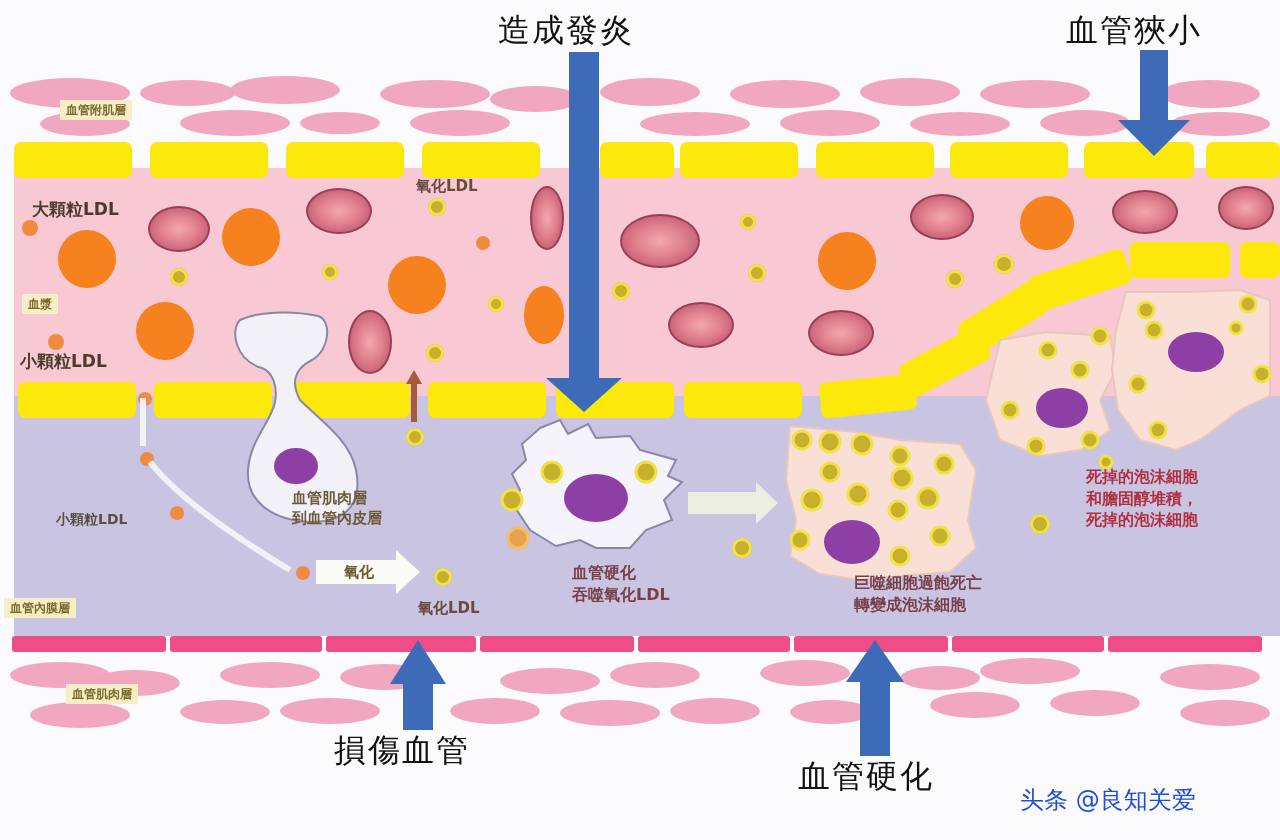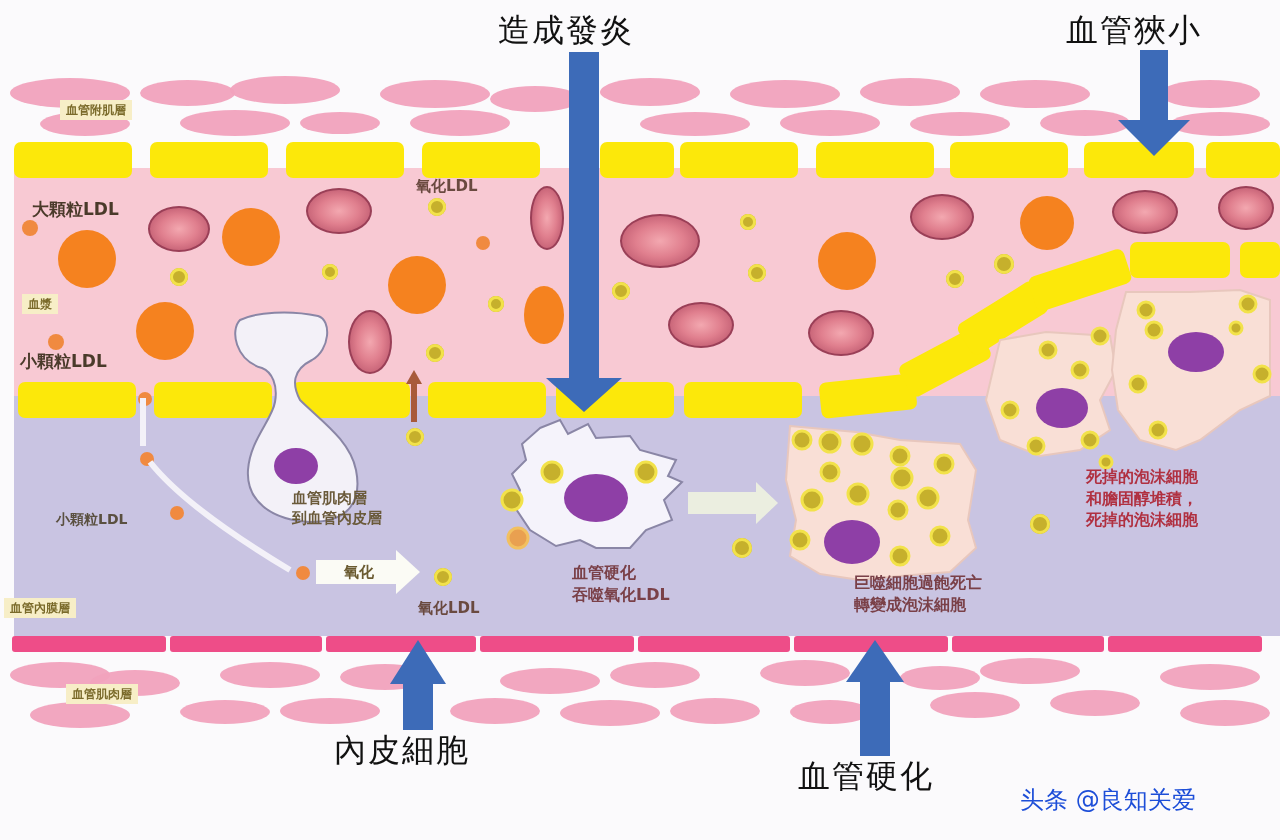--- a/index.html
+++ b/index.html
@@ -239,21 +239,21 @@
   <rect x="403" y="682" width="30" height="48" fill="#3d6bb8"></rect>
   <polygon points="390,684 446,684 418,640" fill="#3d6bb8"></polygon>
 
   <rect x="860" y="680" width="30" height="76" fill="#3d6bb8"></rect>
   <polygon points="846,682 904,682 875,640" fill="#3d6bb8"></polygon>
 </svg>
 
 <div class="big-label" style="left:498px;top:10px">造成發炎</div>
 <div class="big-label" style="left:1066px;top:10px">血管狹小</div>
 <div class="big-label" style="left:334px;top:730px">
-  <div>內皮細胞</div>
+  <div>損傷血管</div>
 </div>
 <div class="big-label" style="left:798px;top:756px">血管硬化</div>
 
 <div class="small-label tag" style="left:60px;top:100px">血管附肌層</div>
 <div class="small-label tag" style="left:22px;top:294px">血漿</div>
 <div class="small-label tag" style="left:4px;top:598px">血管內膜層</div>
 <div class="small-label tag" style="left:66px;top:684px">血管肌肉層</div>
 
 <div class="small-label" style="left:32px;top:198px;font-size:17px;color:#4a3a2a">大顆粒LDL</div>
 <div class="small-label" style="left:20px;top:350px;font-size:17px;color:#4a3a2a">小顆粒LDL</div>

